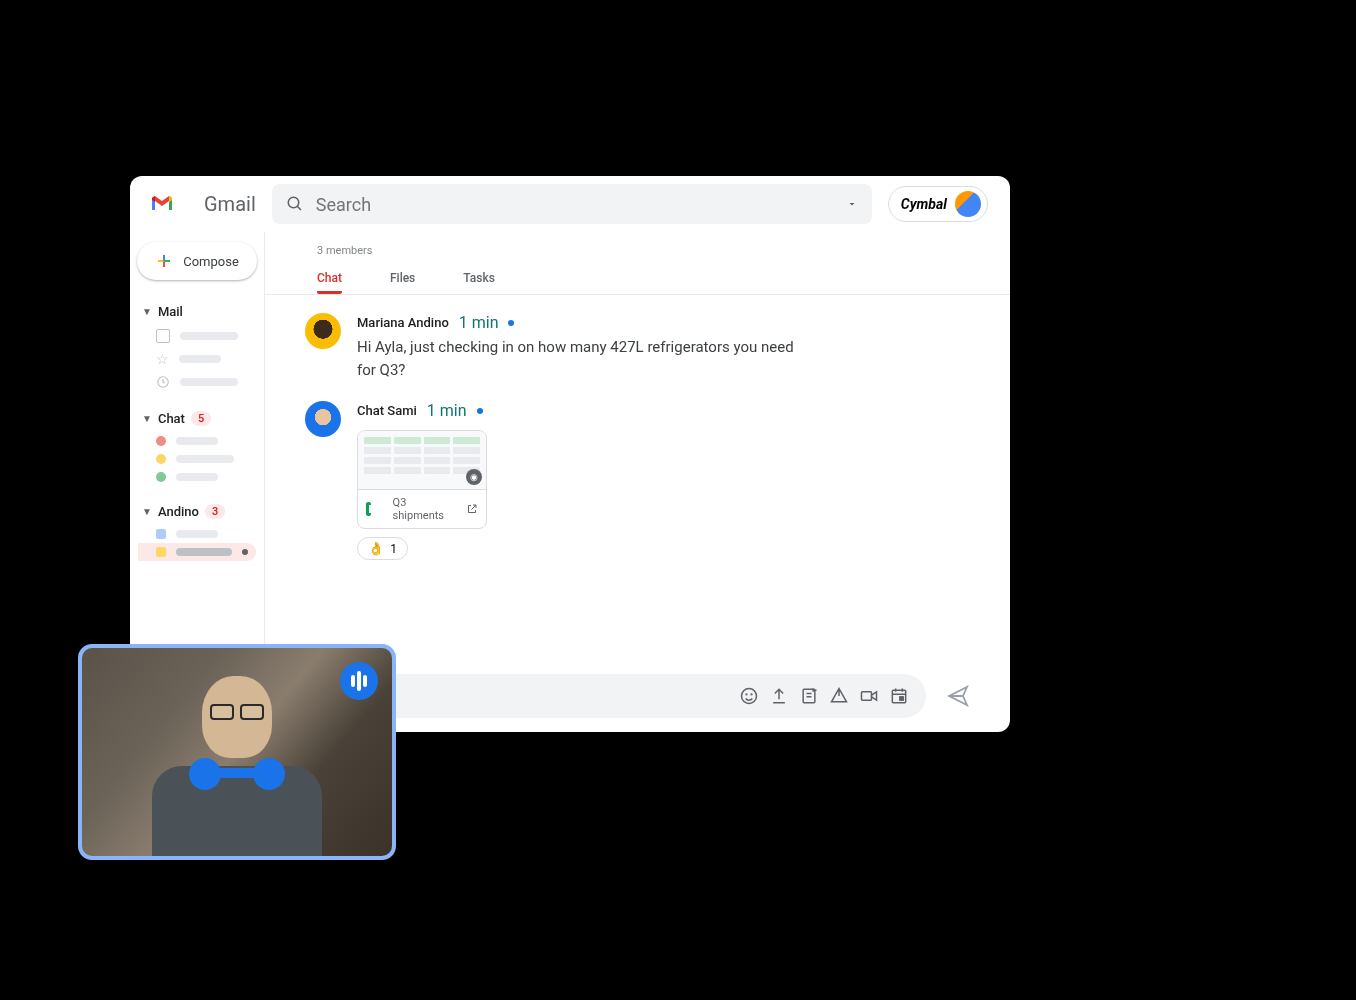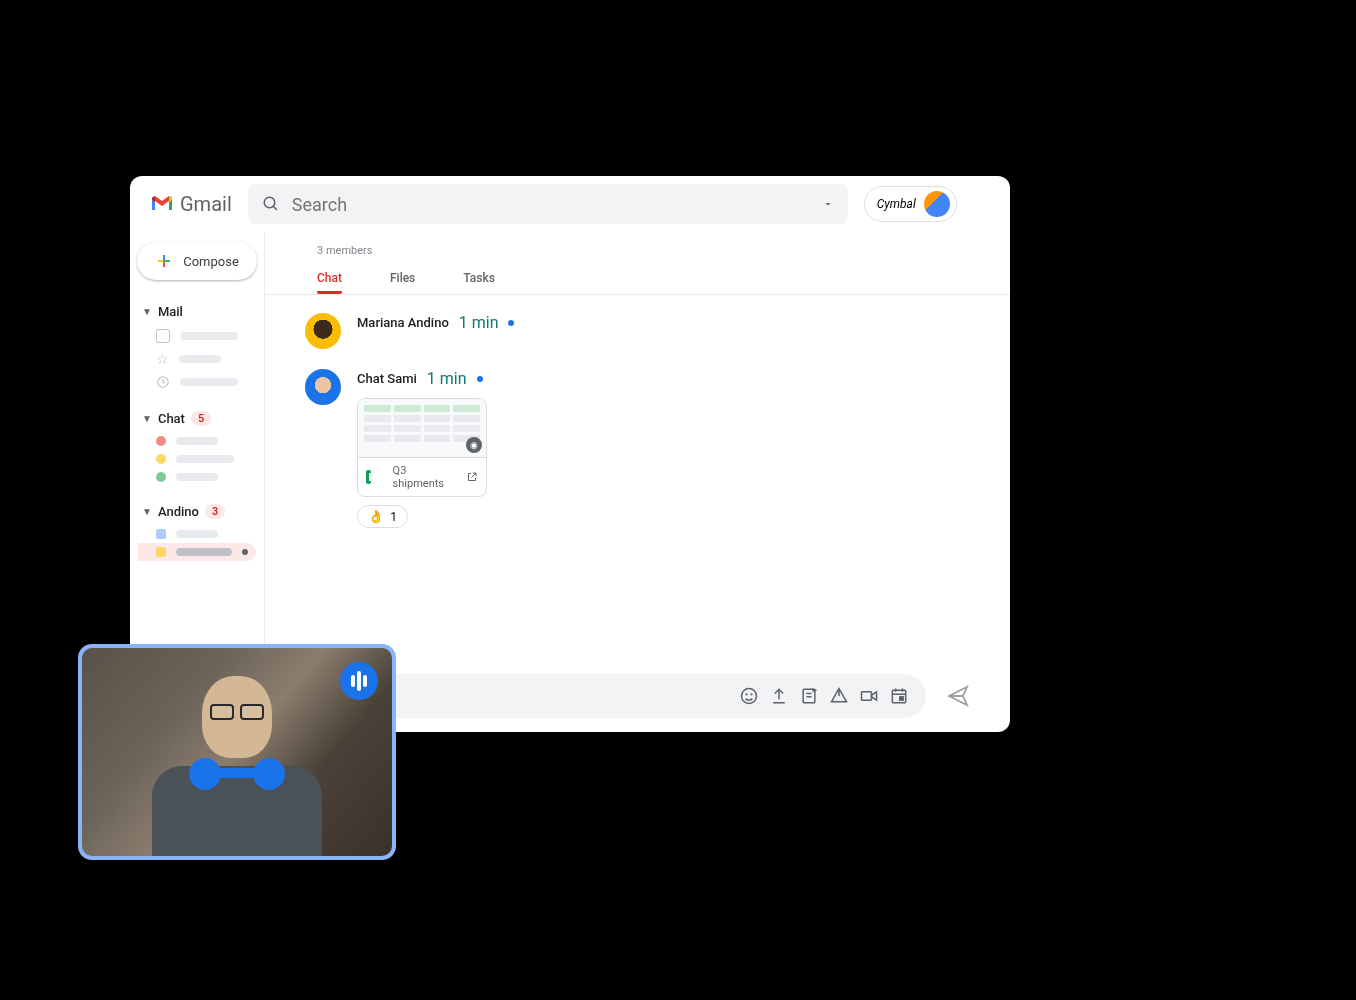--- a/index.html
+++ b/index.html
@@ -22,21 +22,21 @@
     
     .header {
       display: flex;
       align-items: center;
       padding: 10px 20px;
       gap: 16px;
       height: 56px;
     }
     .logo { display: flex; align-items: center; gap: 6px; }
     .logo-icon { width: 24px; height: 24px; }
-    .logo-text { font-size: 20px; color: #5f6368; font-weight: 400; }
+    .logo-text { font-size: 20px; color: #5f6368; font-weight: 400; margin-left: 24px; }
     .search-bar {
       flex: 1;
       max-width: 600px;
       background: #f1f3f4;
       border-radius: 8px;
       display: flex;
       align-items: center;
       padding: 0 14px;
       height: 40px;
       gap: 12px;
@@ -53,21 +53,21 @@
     .caret-icon { color: #5f6368; }
     .brand-chip {
       display: flex;
       align-items: center;
       gap: 8px;
       border: 1px solid #dadce0;
       border-radius: 20px;
       padding: 4px 6px 4px 12px;
       height: 36px;
     }
-    .brand-text { font-weight: 400; font-size: 12px; font-style: italic; }
+    .brand-text { font-weight: 700; font-size: 14px; font-style: italic; }
     .avatar-small {
       width: 26px; height: 26px; border-radius: 50%;
       background: linear-gradient(135deg, #ff9800 40%, #4285f4 40%);
     }
     
     
     .body { display: flex; flex: 1; overflow: hidden; }
     
     
     .sidebar {
@@ -466,20 +466,21 @@
       <div class="messages">
 
         <div class="msg">
           <div class="msg-avatar av1"></div>
           <div class="msg-body">
             <div class="msg-meta">
               <span class="msg-name">Mariana Andino</span>
               <span class="msg-time">1 min</span>
               <span class="msg-dot"></span>
             </div>
+            <div class="msg-text">Hi Ayla, just checking in on how many 427L refrigerators you need for Q3?</div>
           </div>
         </div>
 
         <div class="msg">
           <div class="msg-avatar av2"></div>
           <div class="msg-body">
             <div class="msg-meta">
               <span class="msg-name">Chat Sami</span>
               <span class="msg-time">1 min</span>
               <span class="msg-dot"></span>

